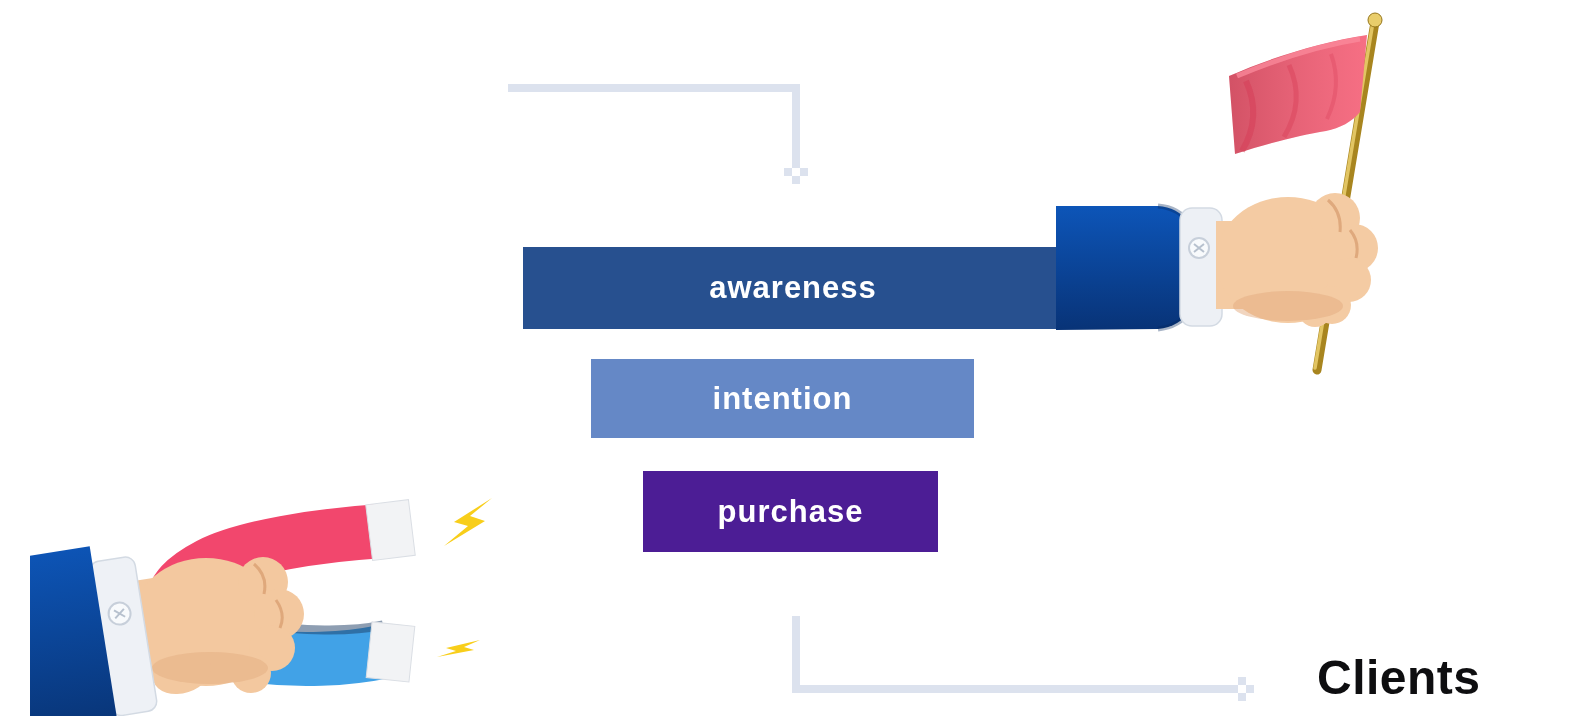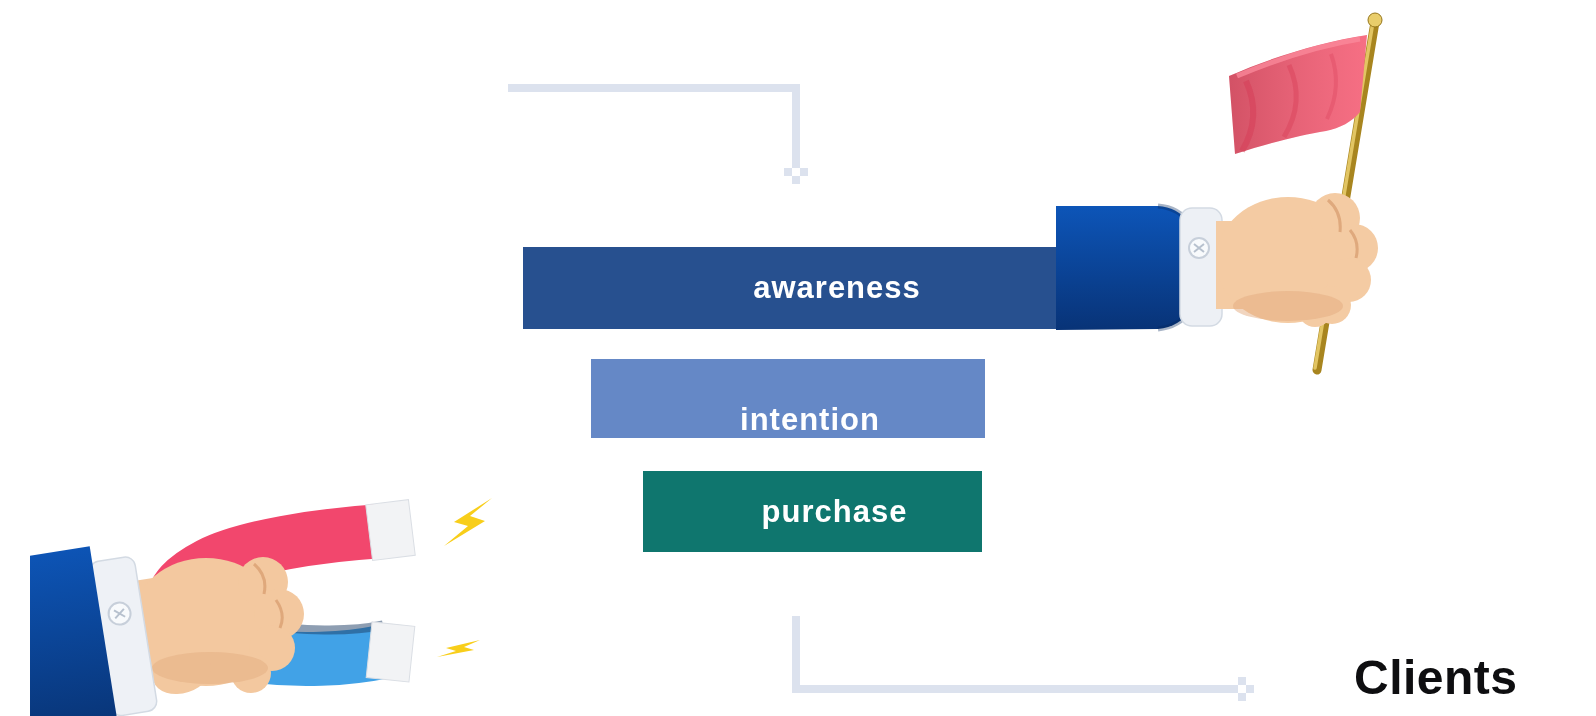--- a/index.html
+++ b/index.html
@@ -6,41 +6,41 @@
   .canvas{
     position:relative;width:1596px;height:716px;background:#fff;overflow:hidden;
     font-family:"Liberation Sans","DejaVu Sans",sans-serif;
   }
   
   .heading{
     position:absolute;font-size:48px;font-weight:bold;color:#0E0E10;
     letter-spacing:.5px;line-height:62px;z-index:3;
   }
   .heading-acq{left:120px;top:50px;}
-  .heading-clients{left:1317px;top:654px;line-height:48px;margin-left:37px;}
+  .heading-clients{left:1317px;top:654px;line-height:48px;}
   
   .conn{position:absolute;z-index:1;}
   .conn-top-h{left:508px;top:84px;width:292px;height:8px;}
   .conn-top-v{left:792px;top:84px;width:8px;height:84px;}
   .sq{position:absolute;width:8px;height:8px;z-index:1;}
   .sq-t1{left:784px;top:168px;}
   .sq-t2{left:800px;top:168px;}
   .sq-t3{left:792px;top:176px;}
   .conn-bot-v{left:792px;top:616px;width:8px;height:77px;}
   .conn-bot-h{left:792px;top:685px;width:446px;height:8px;}
   .sq-b1{left:1238px;top:677px;}
   .sq-b2{left:1246px;top:685px;}
   .sq-b3{left:1238px;top:693px;}
   
   .bar{
     position:absolute;display:flex;align-items:center;justify-content:center;
-    color:#fff;font-size:31px;font-weight:bold;letter-spacing:1px;z-index:1;padding-left:44px;
+    color:#fff;font-size:31px;font-weight:bold;letter-spacing:1px;z-index:1;
   }
   .bar-awareness{left:523px;top:247px;width:540px;height:82px;}
-  .bar-intention{left:591px;top:359px;width:350px;height:79px;align-items:flex-end;}
+  .bar-intention{left:591px;top:359px;width:383px;height:79px;}
   .bar-purchase{left:643px;top:471px;width:295px;height:81px;}
   
   .illus{position:absolute;z-index:2;}
   .illus-flag{left:1030px;top:8px;}
   .illus-magnet{left:30px;top:460px;}
 </style>
 </head>
 <body>
 
 <div class="canvas">
@@ -59,21 +59,21 @@
   <div class="sq sq-b1" style="background-color: rgb(220, 226, 238);"></div>
   <div class="sq sq-b2" style="background-color: rgb(220, 226, 238);"></div>
   <div class="sq sq-b3" style="background-color: rgb(220, 226, 238);"></div>
 
   <div class="bar bar-awareness" style="background-color: rgb(39, 80, 143);">
     <span>awareness</span>
   </div>
   <div class="bar bar-intention" style="background-color: rgb(101, 136, 198);">
     <span>intention</span>
   </div>
-  <div class="bar bar-purchase" style="background-color: #0f766e;">
+  <div class="bar bar-purchase" style="background-color: #4c1d95;">
     <span>purchase</span>
   </div>
 
   <svg class="illus illus-flag" width="380" height="390" viewBox="0 0 380 390">
     <defs>
       <linearGradient id="fSleeve" x1="0" y1="0" x2="0" y2="1">
         <stop offset="0" stop-color="#0D55B8"></stop>
           <stop offset="1" stop-color="#083377"></stop>
       </linearGradient>
       <linearGradient id="flagShade" x1="0" y1="0" x2="1" y2="0">

